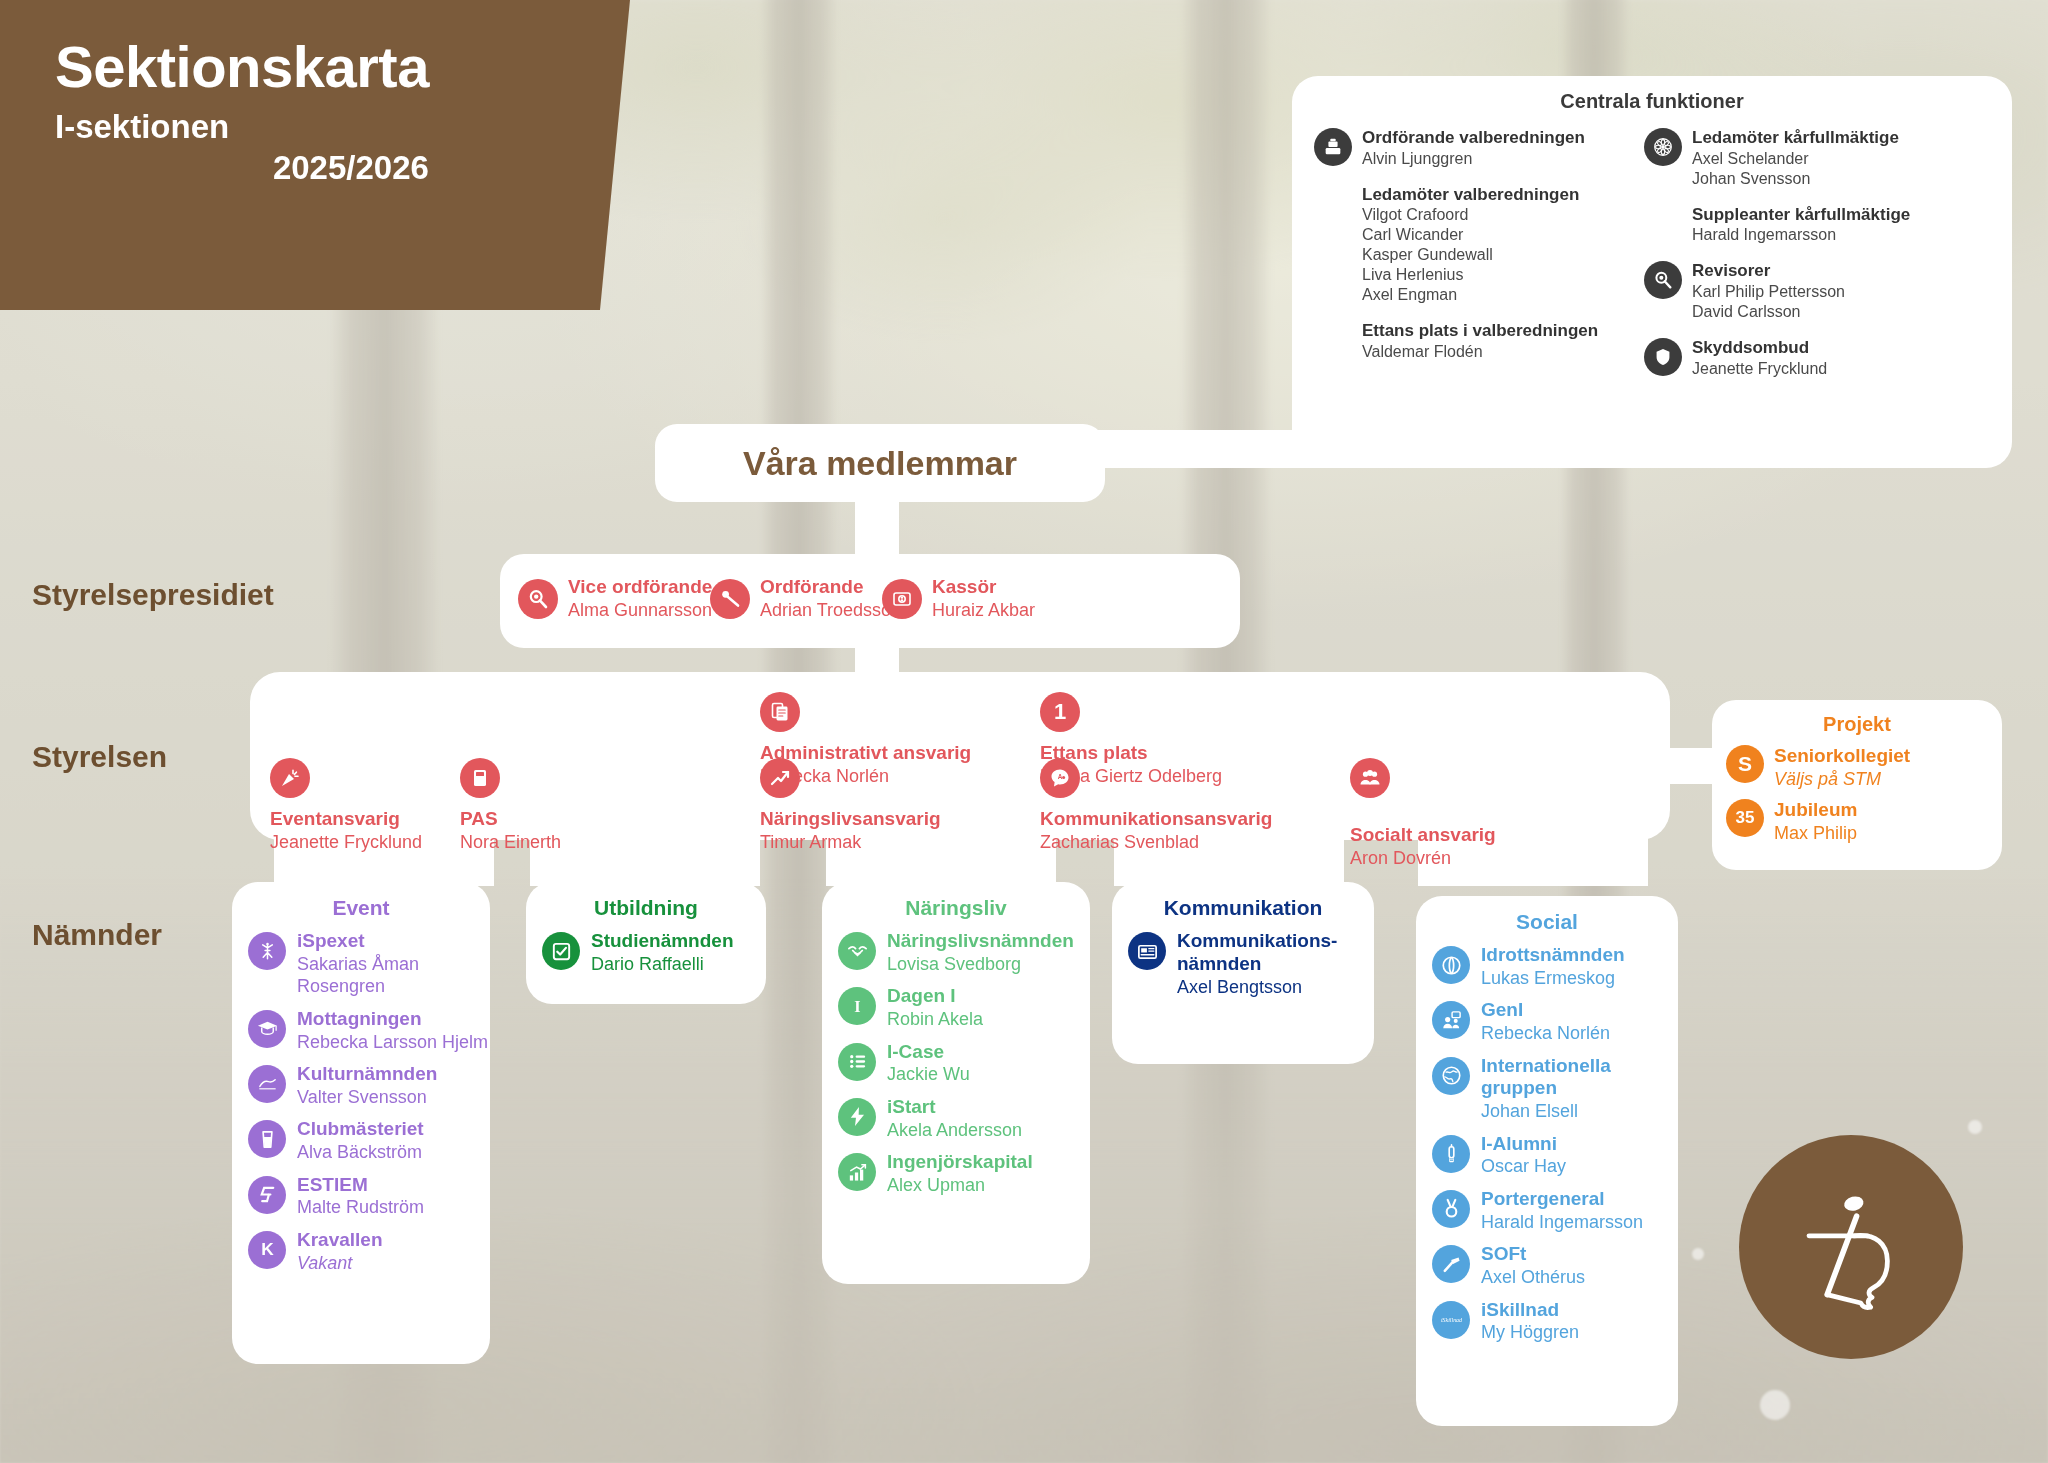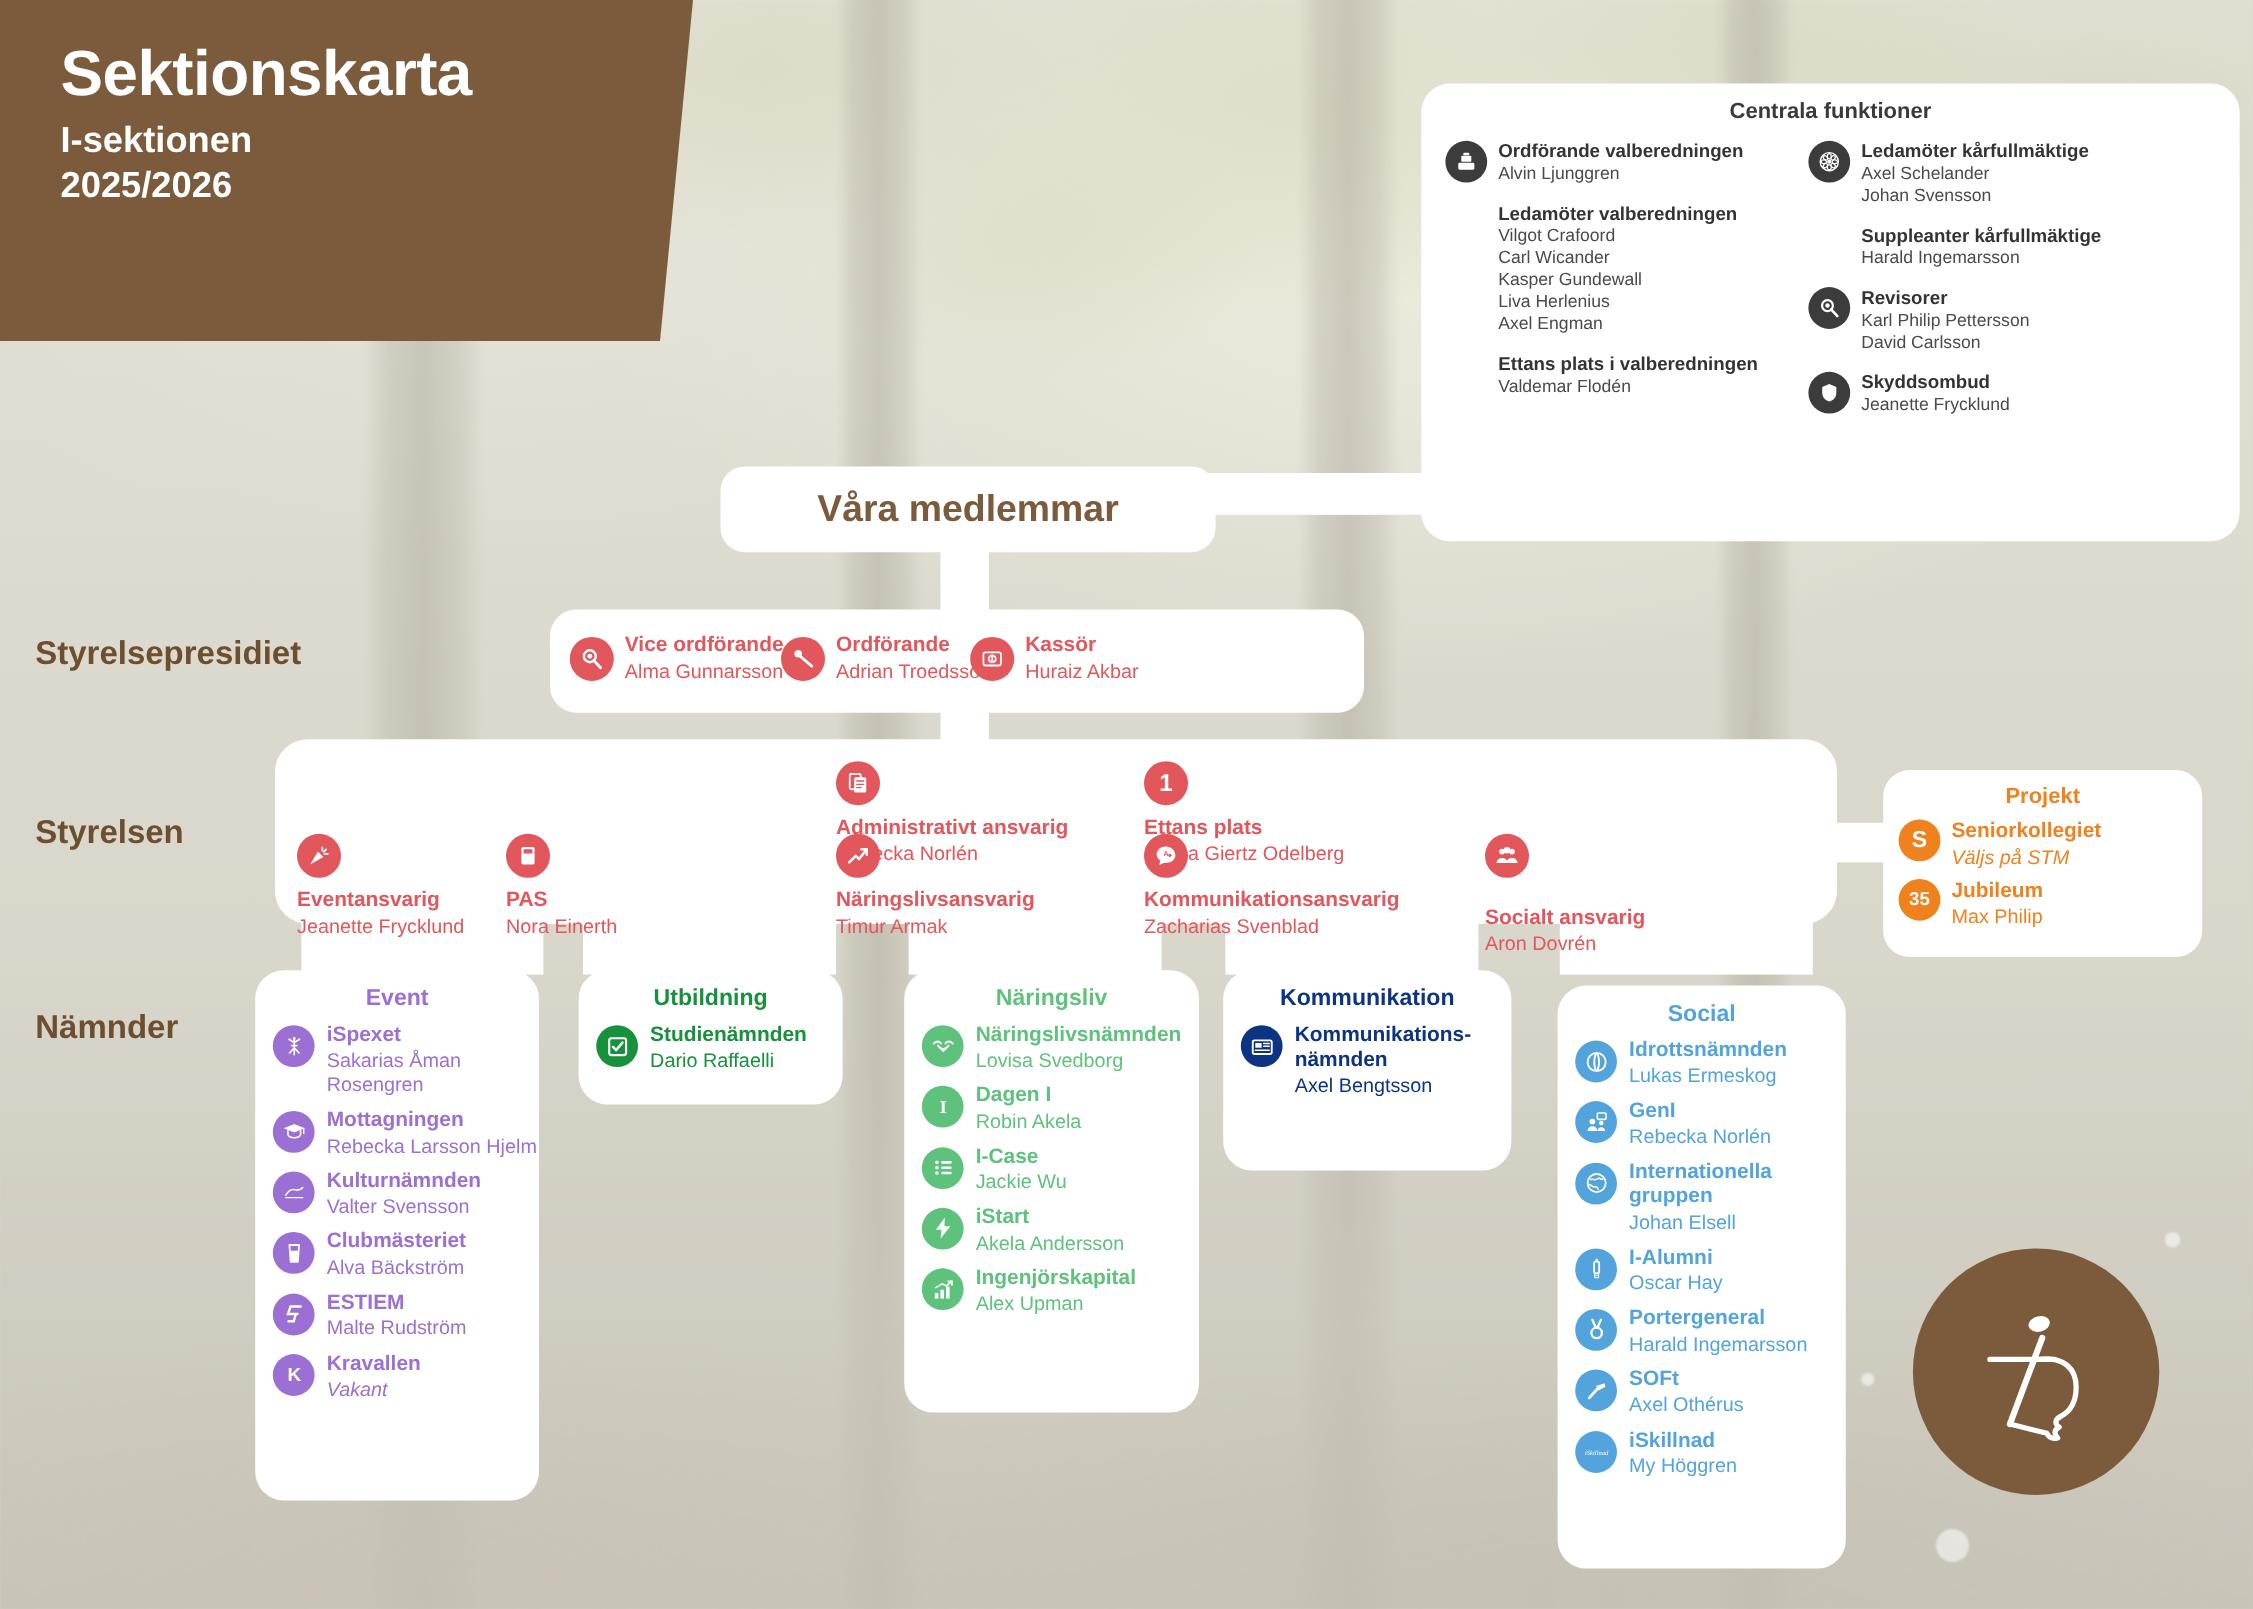--- a/index.html
+++ b/index.html
@@ -43,36 +43,36 @@
   
   #header-wedge{
     position:absolute;left:0;top:0;width:640px;height:310px;z-index:3;
     background:#7b5b3b;
     clip-path:polygon(0 0, 630px 0, 600px 310px, 0 310px);
     box-shadow:0 2px 16px rgba(0,0,0,.12);
   }
   #header-text{position:absolute;left:55px;top:36px;color:#fff;z-index:4;}
   #header-text .t1{font-size:58px;font-weight:bold;letter-spacing:-.5px;line-height:1.06;}
   #header-text .t2{font-size:33px;font-weight:bold;line-height:1.22;margin-top:10px;}
-  #header-text .t3{font-size:33px;font-weight:bold;line-height:1.22;}
+  #header-text .t3{font-size:33px;font-weight:bold;line-height:1.22;text-align:right;}
 
   
   .card{position:absolute;background:#fff;border-radius:26px;z-index:5;}
   .connector{position:absolute;background:#fff;z-index:4;}
 
   
   .rowlabel{position:absolute;z-index:6;color:#6d4f30;font-weight:bold;font-size:30px;white-space:nowrap;}
 
   
   #members-pill{left:655px;top:424px;width:450px;height:78px;border-radius:22px;
     display:flex;align-items:center;justify-content:center;}
   #members-pill .lbl{color:#7b5b3b;font-size:34px;font-weight:bold;}
 
   
-  #central-panel{left:1292px;top:76px;width:712px;height:384px;border-radius:26px;padding:16px;}
+  #central-panel{left:1292px;top:76px;width:712px;height:384px;border-radius:26px;padding:4px;}
   #central-title{position:absolute;left:0;right:0;top:14px;text-align:center;
     font-size:20px;font-weight:bold;color:#3a3a3a;}
   .cf-col{position:absolute;top:52px;}
   .cf-left{left:22px;width:330px;}
   .cf-right{left:352px;width:336px;}
   .cf-group{display:flex;gap:10px;margin-bottom:16px;}
   .cf-group .cf-txt{flex:1;min-width:0;}
   .cf-group .role{font-size:17px;font-weight:bold;color:#333;line-height:1.22;}
   .cf-group .person{font-size:16px;color:#4a4a4a;line-height:1.25;}
   .cf-group.noic{padding-left:48px;}

